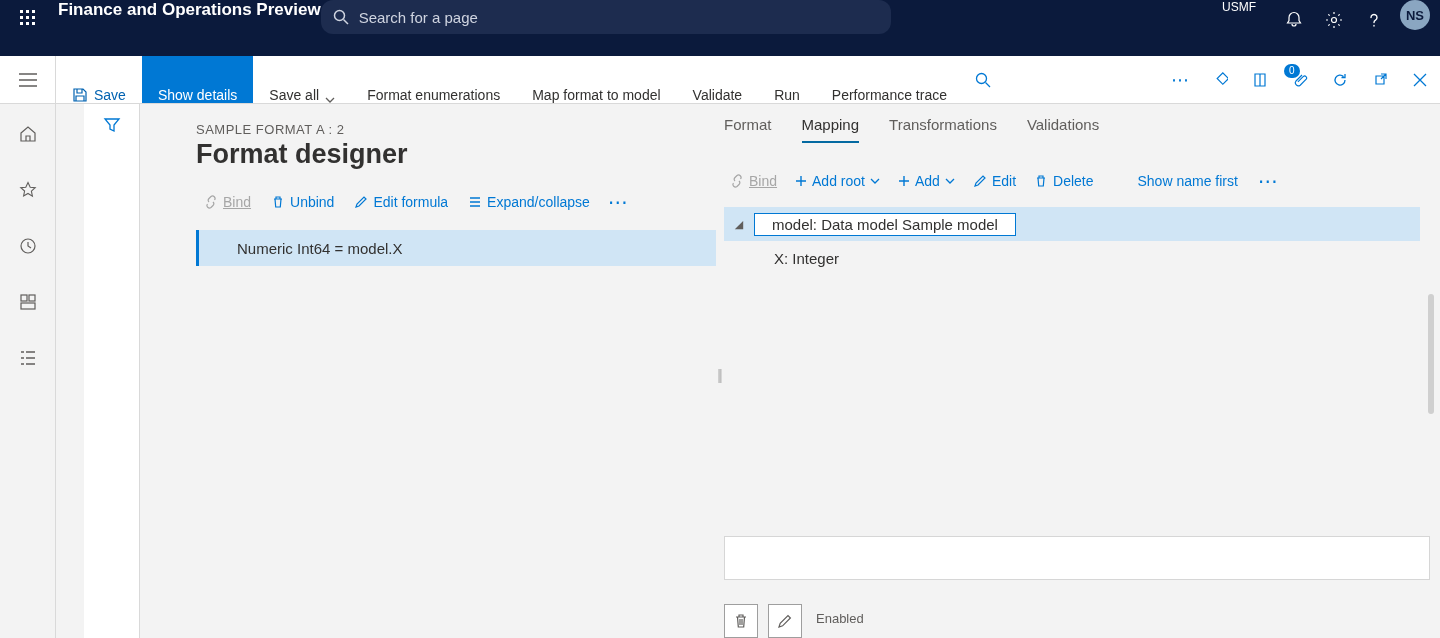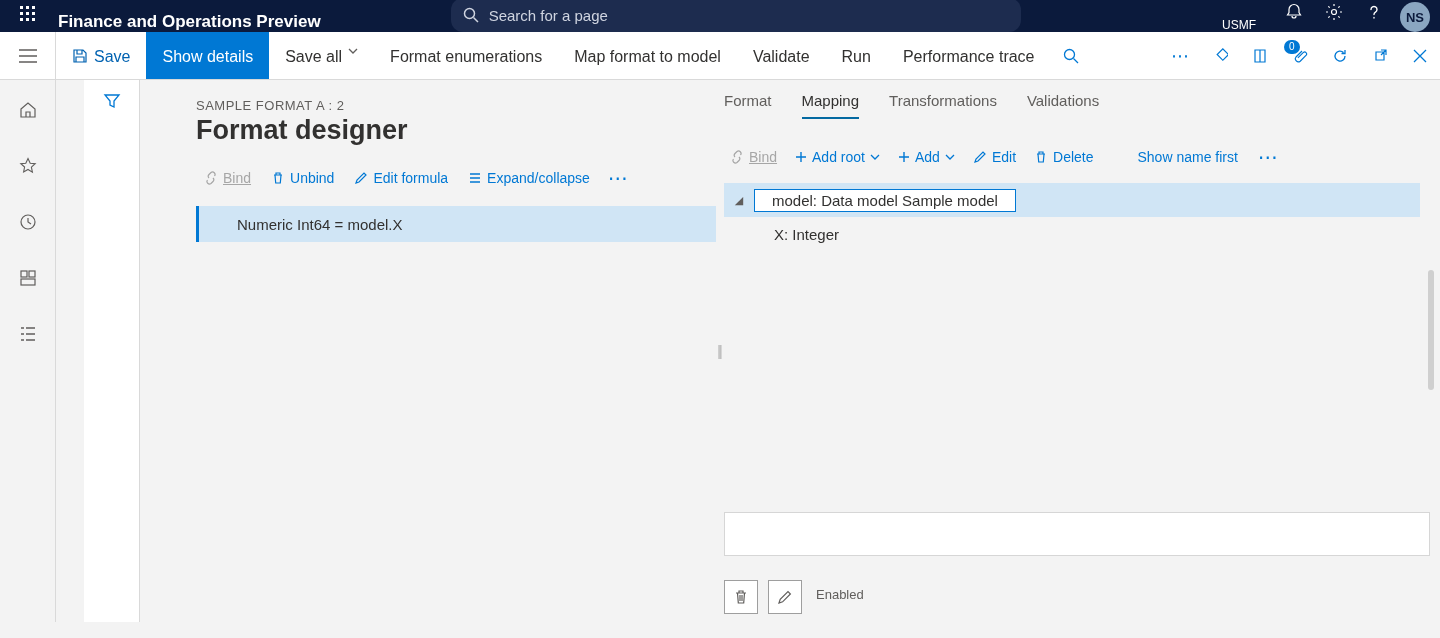--- a/index.html
+++ b/index.html
@@ -1,34 +1,34 @@
 <!DOCTYPE html>
 <html><head>
 <meta charset="utf-8">
 <style>
 * { box-sizing: border-box; margin: 0; padding: 0; font-family: "Segoe UI", sans-serif; }
 body { width: 1440px; height: 638px; overflow: hidden; background: #f3f3f3; font-size: 14px; color: #323130; }
 
 
-.topbar { height: 32px; background: #0b1a3c; color: #fff; display: flex; align-items: flex-end; padding: 0 10px; }
+.topbar { height: 56px; background: #0b1a3c; color: #fff; display: flex; align-items: flex-start; padding: 0 10px; }
 .waffle { width: 36px; height: 36px; display: flex; align-items: center; justify-content: center; cursor: pointer; }
 .app-title { font-size: 17px; font-weight: 600; margin-left: 12px; flex: 0 0 auto; }
-.search-wrap { margin-left: 130px; height: 34px; width: 570px; background: #1d2c4f; border-radius: 12px; display: flex; align-items: center; padding: 10px 12px; }
+.search-wrap { height: 34px; width: 570px; background: #1d2c4f; border-radius: 12px; display: flex; align-items: center; padding: 10px 12px; }
 .search-wrap svg { flex: 0 0 auto; margin-right: 10px; }
 .search-wrap input { flex: 1; background: transparent; border: none; outline: none; color: #fff; font-size: 15px; }
 .search-wrap input::placeholder { color: #cfd4e0; }
 .top-spacer { flex: 1; }
 .company { font-size: 12px; margin-right: 18px; }
 .topicon { width: 40px; height: 40px; display: flex; align-items: center; justify-content: center; cursor: pointer; }
 .avatar { width: 30px; height: 30px; border-radius: 50%; background: #8aa6c1; color: #0b1a3c; font-size: 13px; display: flex; align-items: center; justify-content: center; margin-left: 6px; cursor: pointer; font-weight: 600; }
 
 
 .actionbar { height: 48px; background: #fff; border-bottom: 1px solid #d9d9d9; display: flex; align-items: center; }
 .hamburger-cell { width: 56px; height: 100%; display: flex; align-items: center; justify-content: center; border-right: 1px solid #d9d9d9; cursor: pointer; }
-.act-btn { height: 100%; padding: 16px 16px; display: flex; align-items: flex-start; font-size: 16px; color: #323130; cursor: pointer; border: none; background: transparent; gap: 6px; }
+.act-btn { height: 100%; padding: 0 16px; display: flex; align-items: flex-end; font-size: 14px; color: #323130; cursor: pointer; border: none; background: transparent; gap: 6px; }
 .act-btn.save { color: #0062b1; }
 .act-btn.primary { background: #0078d4; color: #fff; }
 .act-spacer { flex: 1; }
 .act-icon { width: 40px; height: 40px; display: flex; align-items: center; justify-content: center; cursor: pointer; color: #0078d4; }
 .badge-wrap { position: relative; }
 .badge { position: absolute; top: 4px; left: 4px; background: #0078d4; color: #fff; font-size: 10px; border-radius: 8px; padding: 0 5px; line-height: 14px; }
 
 
 .main { display: flex; height: calc(100% - 96px); gap: 28px; }
 .leftrail { width: 56px; background: #f3f3f3; border-right: 1px solid #d9d9d9; display: flex; flex-direction: column; align-items: center; padding-top: 12px; gap: 20px; }

